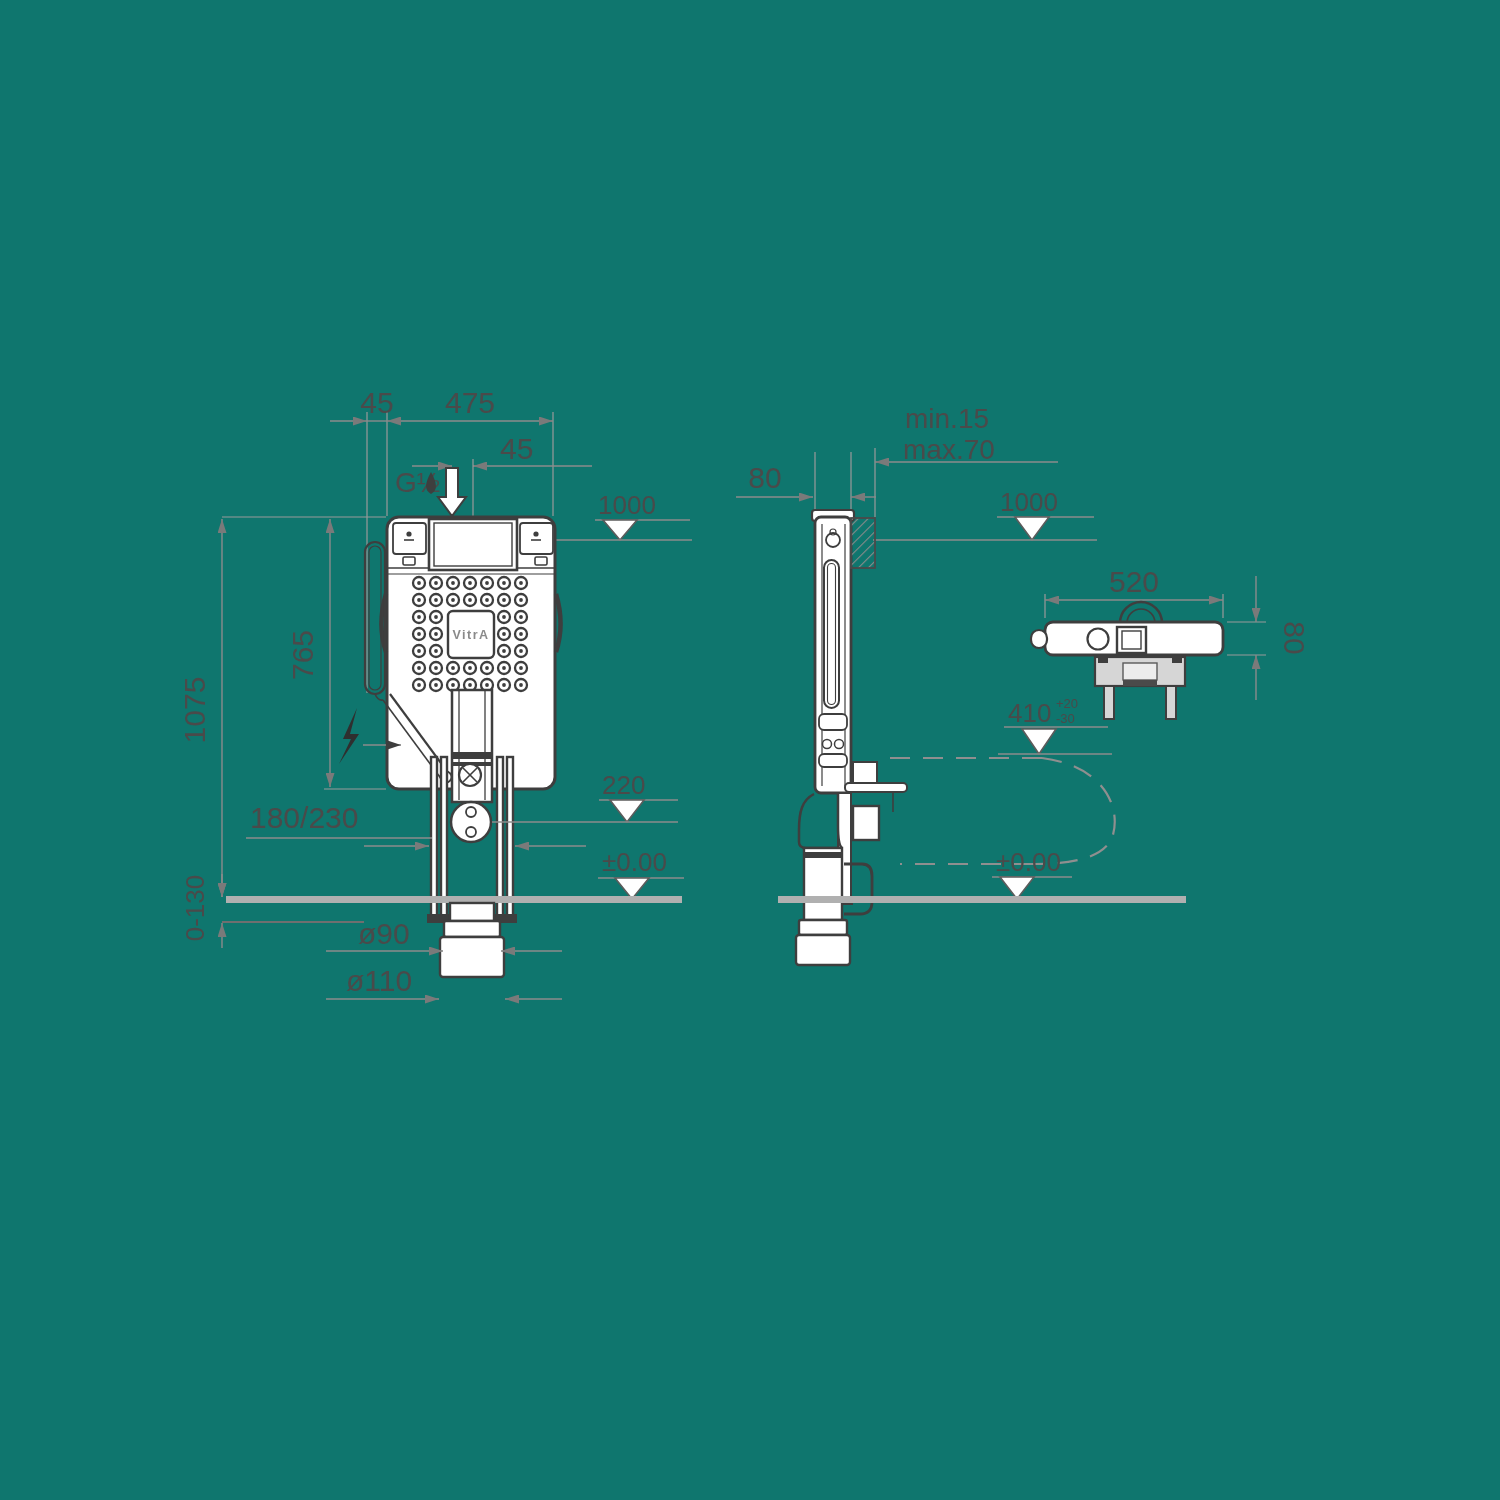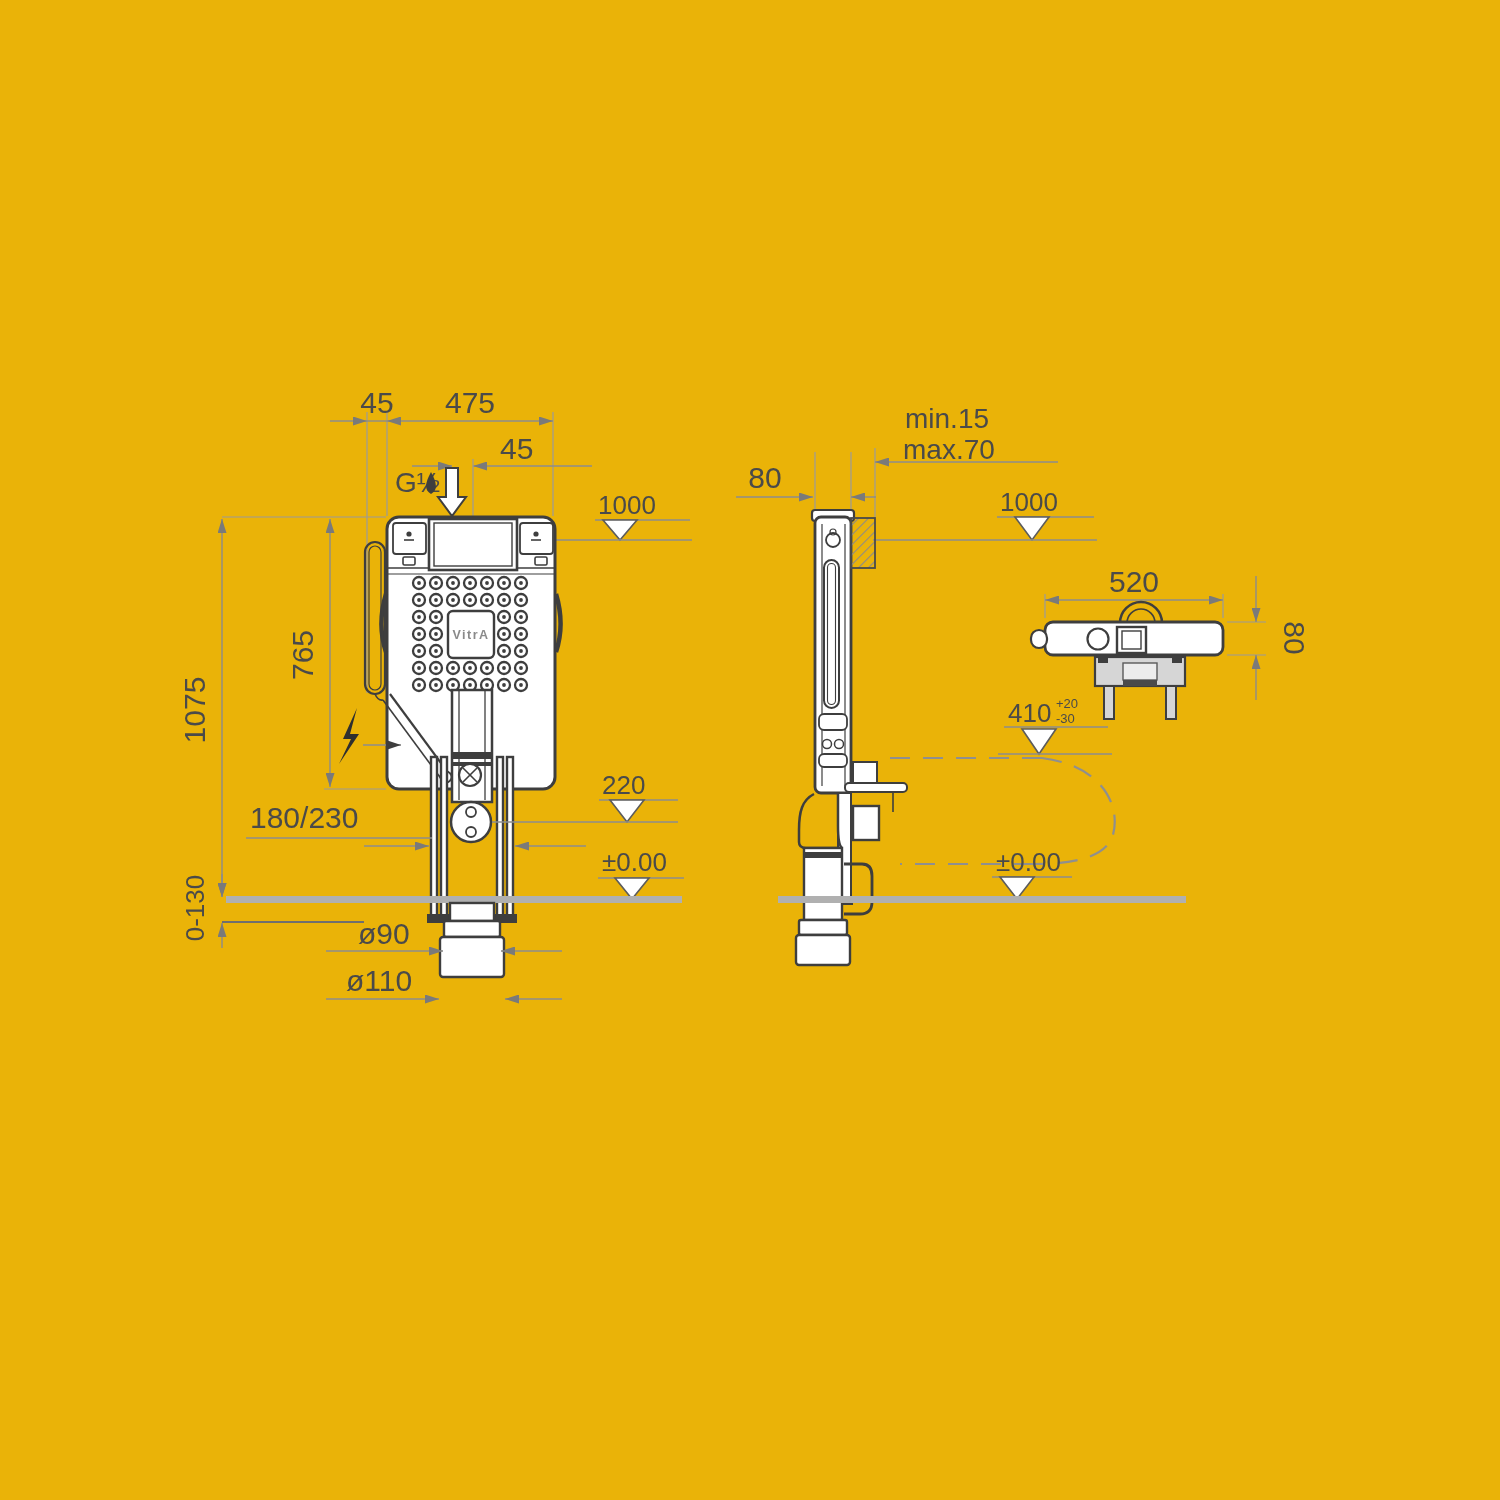--- a/index.html
+++ b/index.html
@@ -1,16 +1,16 @@
 <!DOCTYPE html>
 <html><head>
 <meta charset="utf-8">
 <style>
   html,body{margin:0;padding:0;background:#ffffff;}
-  .canvas{position:relative;width:1500px;height:1500px;background:#eab308;overflow:hidden;
+  .canvas{position:relative;width:1500px;height:1500px;background:#0f766e;overflow:hidden;
           font-family:"Liberation Sans", sans-serif;}
   svg{position:absolute;left:0;top:0;}
   text{fill:#4a4a4a;font-family:"Liberation Sans", sans-serif;}
   .dim-t{font-size:30px;}
   .lvl-t{font-size:26px;}
   .sm-t{font-size:28px;}
   .tol-t{font-size:13px;}
   .brand-t{font-size:12.5px;letter-spacing:1.5px;fill:#8a8a8a;font-weight:bold;}
   .ol{stroke:#3e3e3e;fill:none;}
   .olw{stroke:#3e3e3e;fill:#ffffff;}

